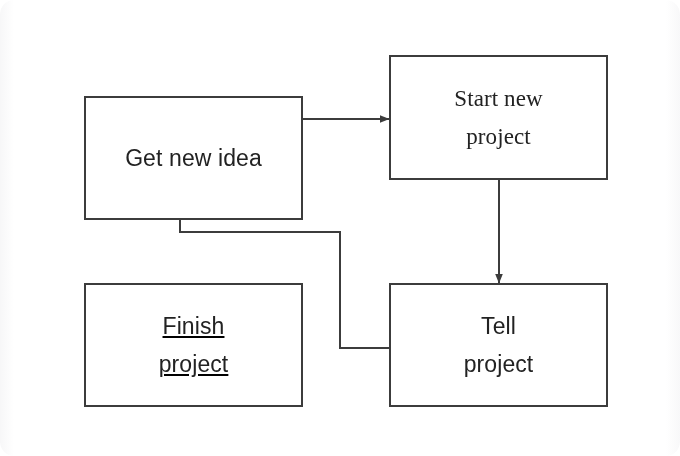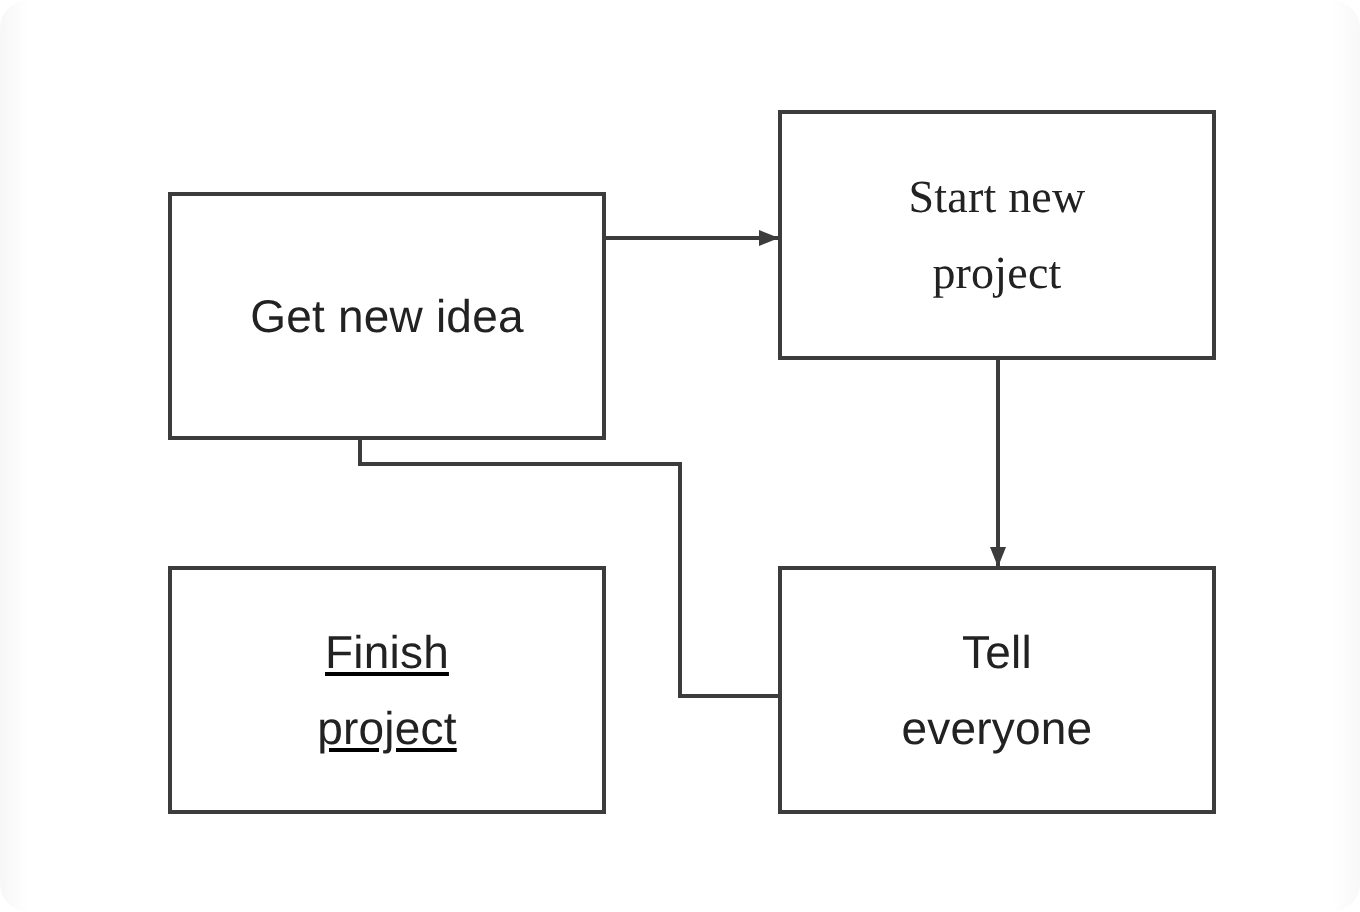--- a/index.html
+++ b/index.html
@@ -97,16 +97,16 @@
 project</span>
   </div>
 
   <div class="node" id="node-finish-project">
     <span class="node-label">Finish
 project</span>
   </div>
 
   <div class="node" id="node-tell-everyone">
     <span class="node-label">Tell
-everyone</span>
+project</span>
   </div>
 
 </div>
 
 </body></html>

